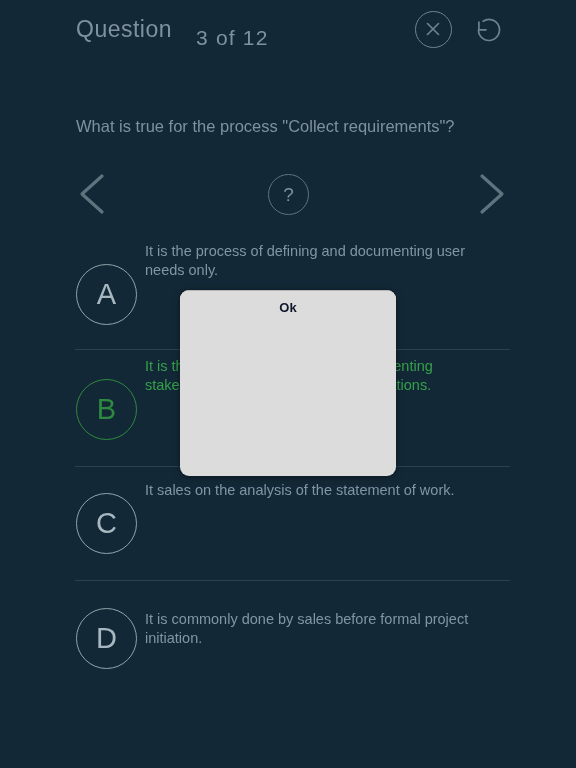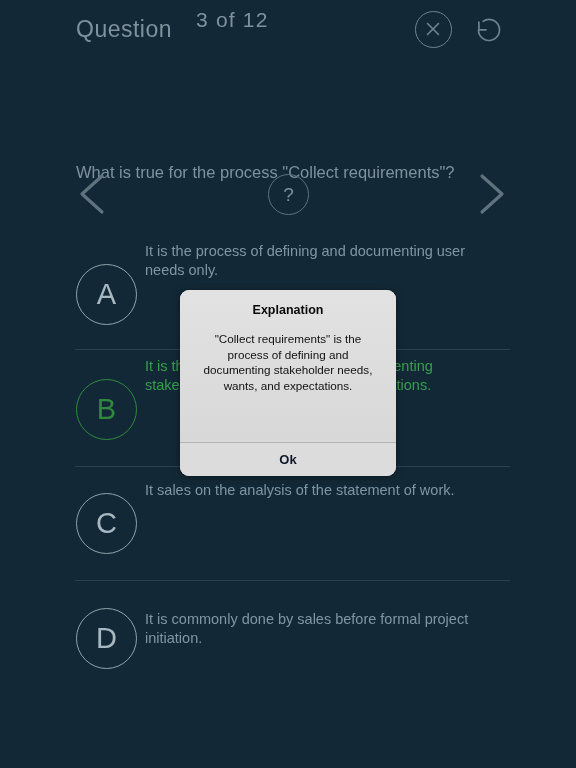--- a/index.html
+++ b/index.html
@@ -29,21 +29,21 @@
     position: absolute;
     left: 76px; top: 16px;
     font-size: 23px;
     font-weight: 300;
     letter-spacing: 0.5px;
     color: #7d929d;
     white-space: nowrap;
   }
   .header-counter {
     position: absolute;
-    left: 196px; top: 8px;
+    left: 196px; top: 26px;
     font-size: 21px;
     font-weight: 300;
     letter-spacing: 1.2px;
     color: #7d929d;
     white-space: nowrap;
   }
   .close-btn {
     position: absolute;
     left: 415px; top: 11px;
     width: 37px; height: 37px;
@@ -60,21 +60,20 @@
 
   
   .question-text {
     position: absolute;
     left: 76px; top: 115px;
     width: 440px;
     font-size: 16.5px;
     font-weight: 300;
     color: #7d929d;
     line-height: 22px;
-    margin-top: 46px;
   }
 
   
   .nav-row {
     position: absolute;
     left: 0; top: 163px;
     width: 576px; height: 62px;
   }
   .chev {
     position: absolute;
@@ -286,24 +285,20 @@
     <div class="option" id="opt-d">
       <div class="option-divider"></div>
       <div class="option-circle">D</div>
       <div class="option-text">It is commonly done by sales before formal project initiation.</div>
     </div>
 
   </div>
 
   <div class="modal-overlay">
     <div class="modal">
-      <div class="modal-body">
-        <div class="modal-title">Explanation</div>
-        <div class="modal-message">"Collect requirements" is the process of defining and documenting stakeholder needs, wants, and expectations.</div>
-      </div>
       <div class="modal-divider"></div>
       <div class="modal-actions">
         <div class="modal-ok">Ok</div>
       </div>
     </div>
   </div>
 
 </div>
 
 </body></html>

